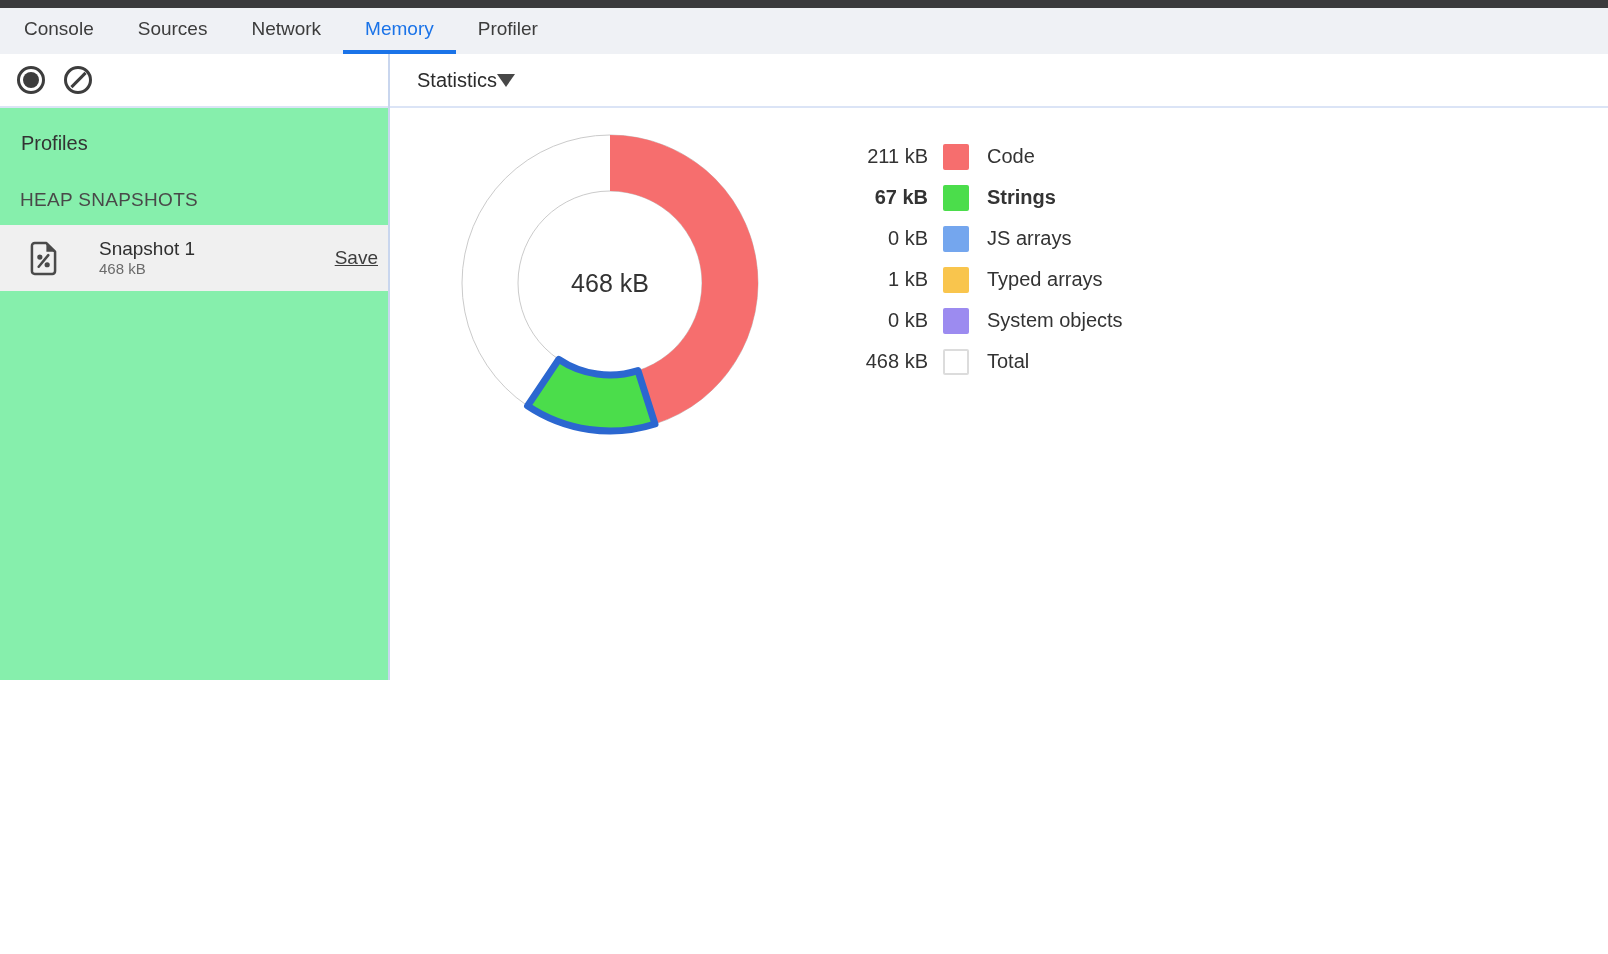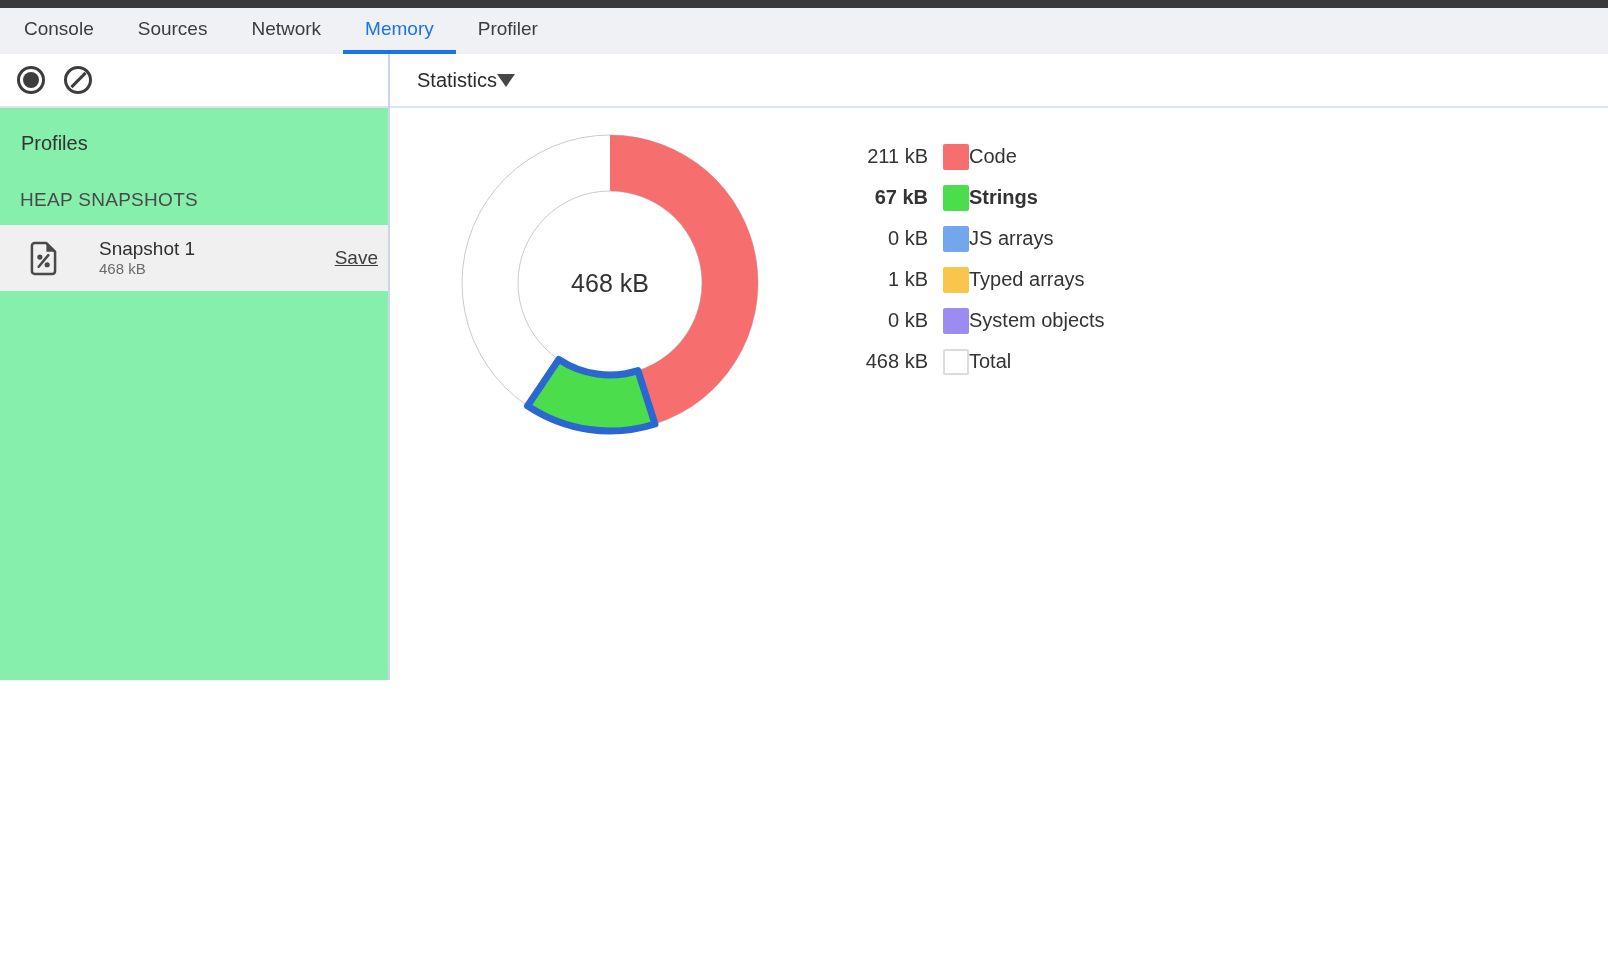--- a/index.html
+++ b/index.html
@@ -47,21 +47,21 @@
   
   .main{position:absolute;left:390px;top:108px;width:1218px;height:846px;background:#fff;}
   .donut-svg{position:absolute;left:60px;top:15px;}
   .donut-center-text{font-family:"Liberation Sans",sans-serif;font-size:25px;fill:#333;}
 
   .legend{position:absolute;left:458px;top:28px;}
   .legend-row{display:flex;align-items:center;height:41px;font-size:20px;color:#333;cursor:pointer;}
   .legend-value{width:80px;text-align:right;white-space:nowrap;}
   .legend-swatch{width:26px;height:26px;margin-left:15px;border-radius:2px;box-sizing:border-box;}
   .legend-swatch.total{border:2px solid #dcdcdc;}
-  .legend-label{white-space:nowrap;}
+  .legend-label{margin-left:18px;white-space:nowrap;}
   .legend-row.selected .legend-value,.legend-row.selected .legend-label{font-weight:bold;}
 </style>
 </head>
 <body>
 
 <div class="screen">
 
   <div class="chrome-bar"></div>
 
   <div class="tab-bar">

